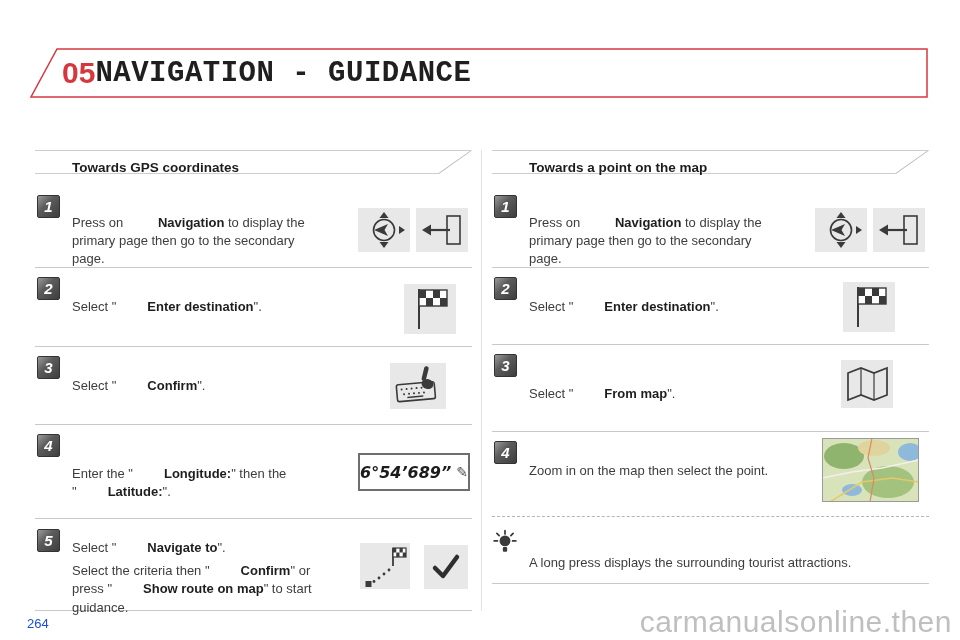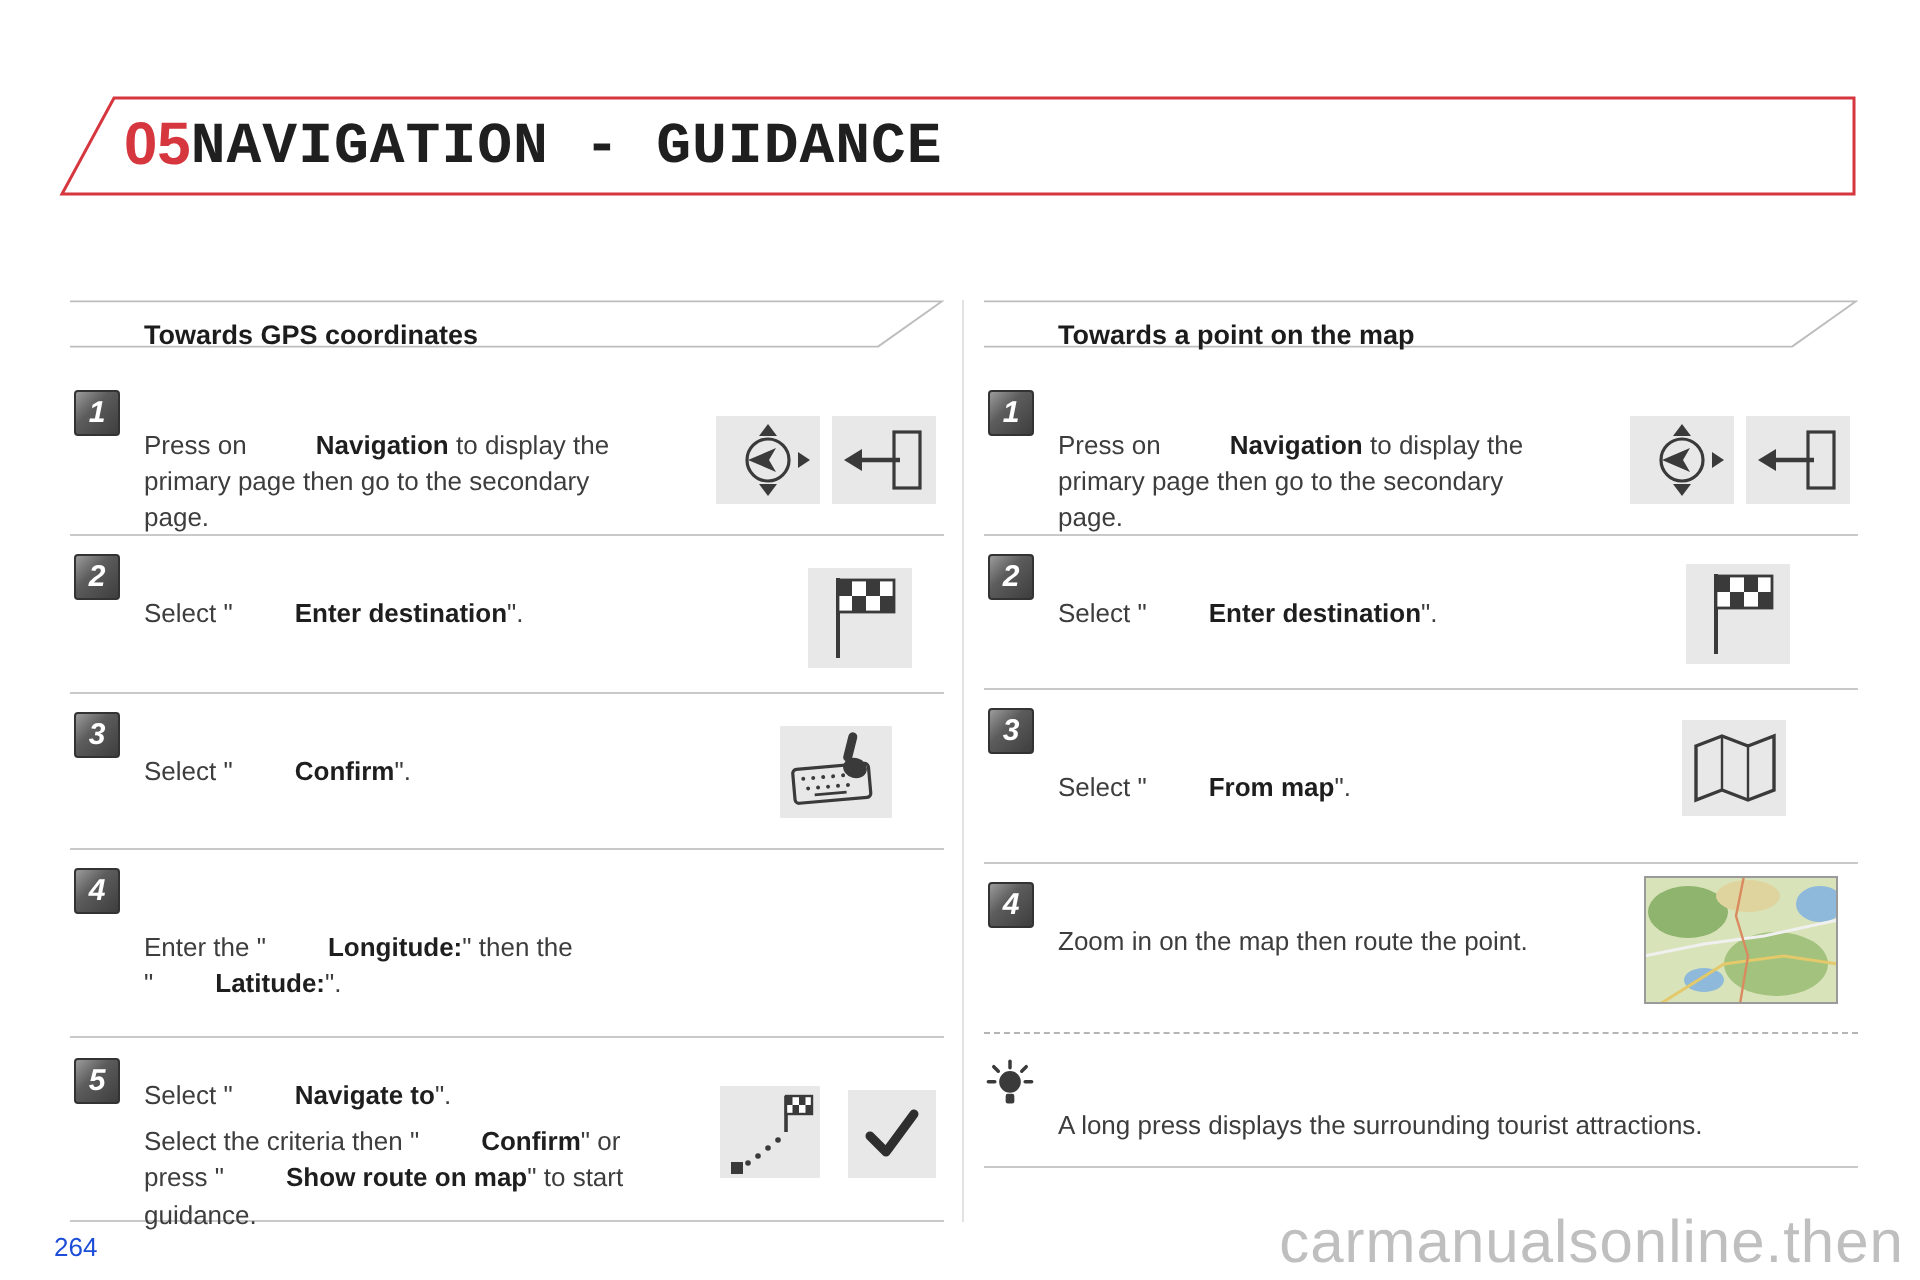--- a/index.html
+++ b/index.html
@@ -144,20 +144,24 @@
         </g>
       </svg>
     </div>
   </div>
 
   <div class="row" style="left:35px; top:425px; width:437px; height:94px;">
     <div class="badge">4</div>
     <div class="steptext" style="top:40px; width:290px;">
       <span>Enter the "</span><b>Longitude:</b><span>" then the "</span><b>Latitude:</b><span>".</span>
     </div>
+    <div class="coordbox" style="right:2px; top:28px;">
+      <span class="coordval">6°54’689”</span>
+      <span class="pencil">✎</span>
+    </div>
   </div>
 
   <div class="row" style="left:35px; top:519px; width:437px; height:92px;">
     <div class="badge" style="top:10px;">5</div>
     <div class="steptext" style="top:20px; width:252px;">
       <p><span>Select "</span><b>Navigate to</b><span>".</span></p>
       <p><span>Select the criteria then "</span><b>Confirm</b><span>" or press "</span><b>Show route on map</b><span>" to start guidance.</span></p>
     </div>
     <div class="iconbox" style="right:62px; top:24px; width:50px; height:46px;">
       <svg width="50" height="46" viewBox="0 0 50 46">
@@ -240,21 +244,21 @@
         <path d="M7 13 L20 8 L33 13 L46 8 L46 35 L33 40 L20 35 L7 40 Z" fill="none" stroke="#3a3a3a" stroke-width="1.7"></path>
         <line x1="20" y1="8" x2="20" y2="35" stroke="#3a3a3a" stroke-width="1.2"></line>
         <line x1="33" y1="13" x2="33" y2="40" stroke="#3a3a3a" stroke-width="1.2"></line>
       </svg>
     </div>
   </div>
 
   <div class="row no-bb" style="left:492px; top:432px; width:437px; height:84px;">
     <div class="badge">4</div>
     <div class="steptext" style="top:30px; width:280px;">
-      <span>Zoom in on the map then route the point.</span>
+      <span>Zoom in on the map then select the point.</span>
     </div>
     <div class="thumb" style="right:10px; top:6px;">
       <svg width="97" height="64" viewBox="0 0 97 64">
         <rect x="0" y="0" width="97" height="64" fill="#d9e3ba"></rect>
         <ellipse cx="22" cy="18" rx="20" ry="13" fill="#8fb46e"></ellipse>
         <ellipse cx="66" cy="44" rx="26" ry="16" fill="#a3c27e"></ellipse>
         <ellipse cx="52" cy="10" rx="16" ry="8" fill="#e0d49e"></ellipse>
         <ellipse cx="88" cy="14" rx="12" ry="9" fill="#8fb9da"></ellipse>
         <ellipse cx="30" cy="52" rx="10" ry="6" fill="#8fb9da"></ellipse>
         <polyline points="0,40 30,34 60,30 97,22" fill="none" stroke="#f0f0f0" stroke-width="1.5"></polyline>

